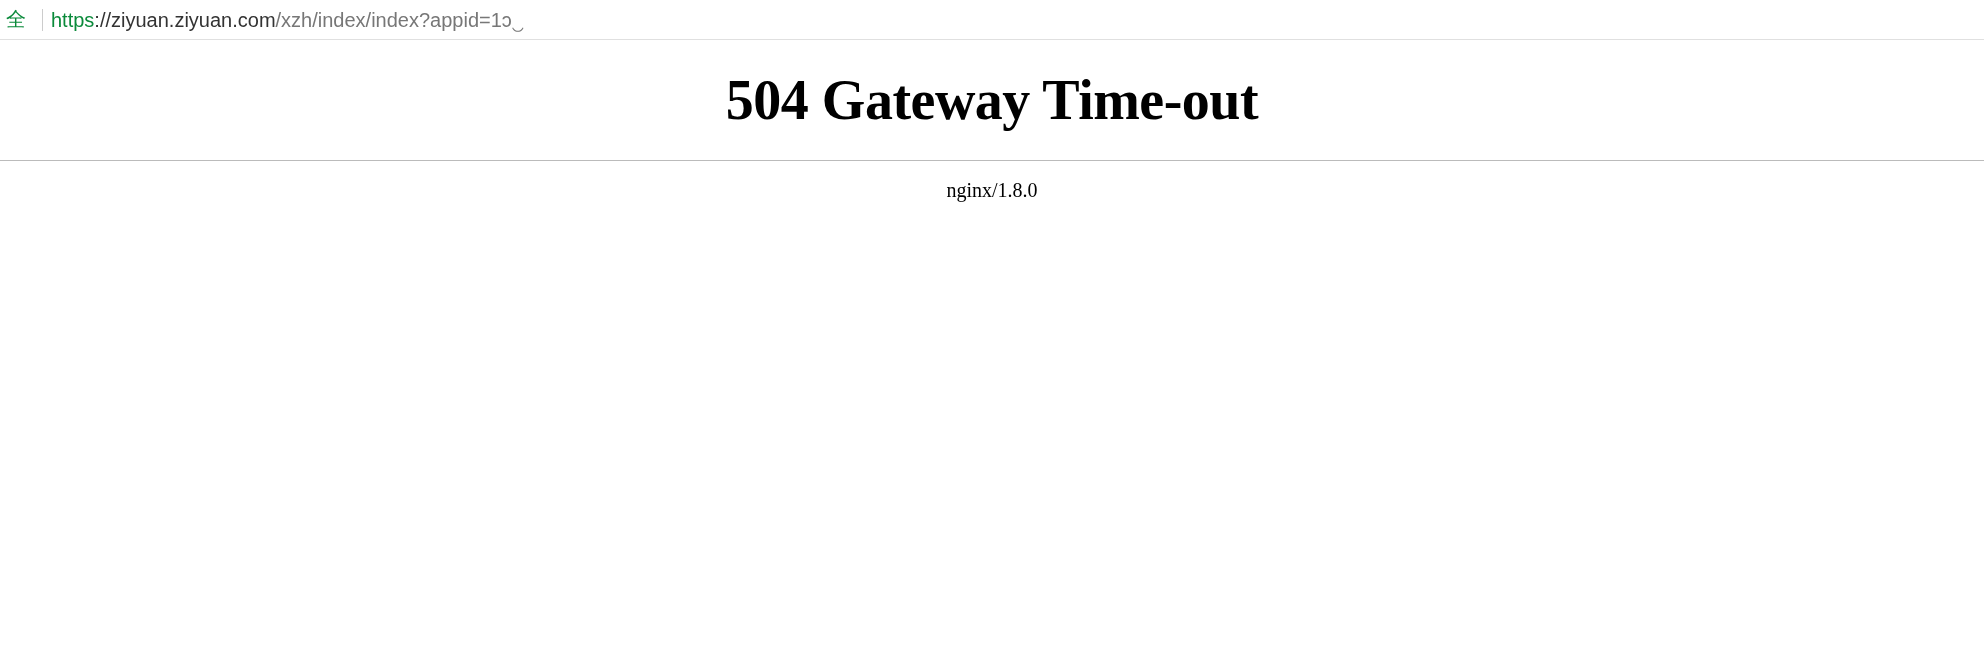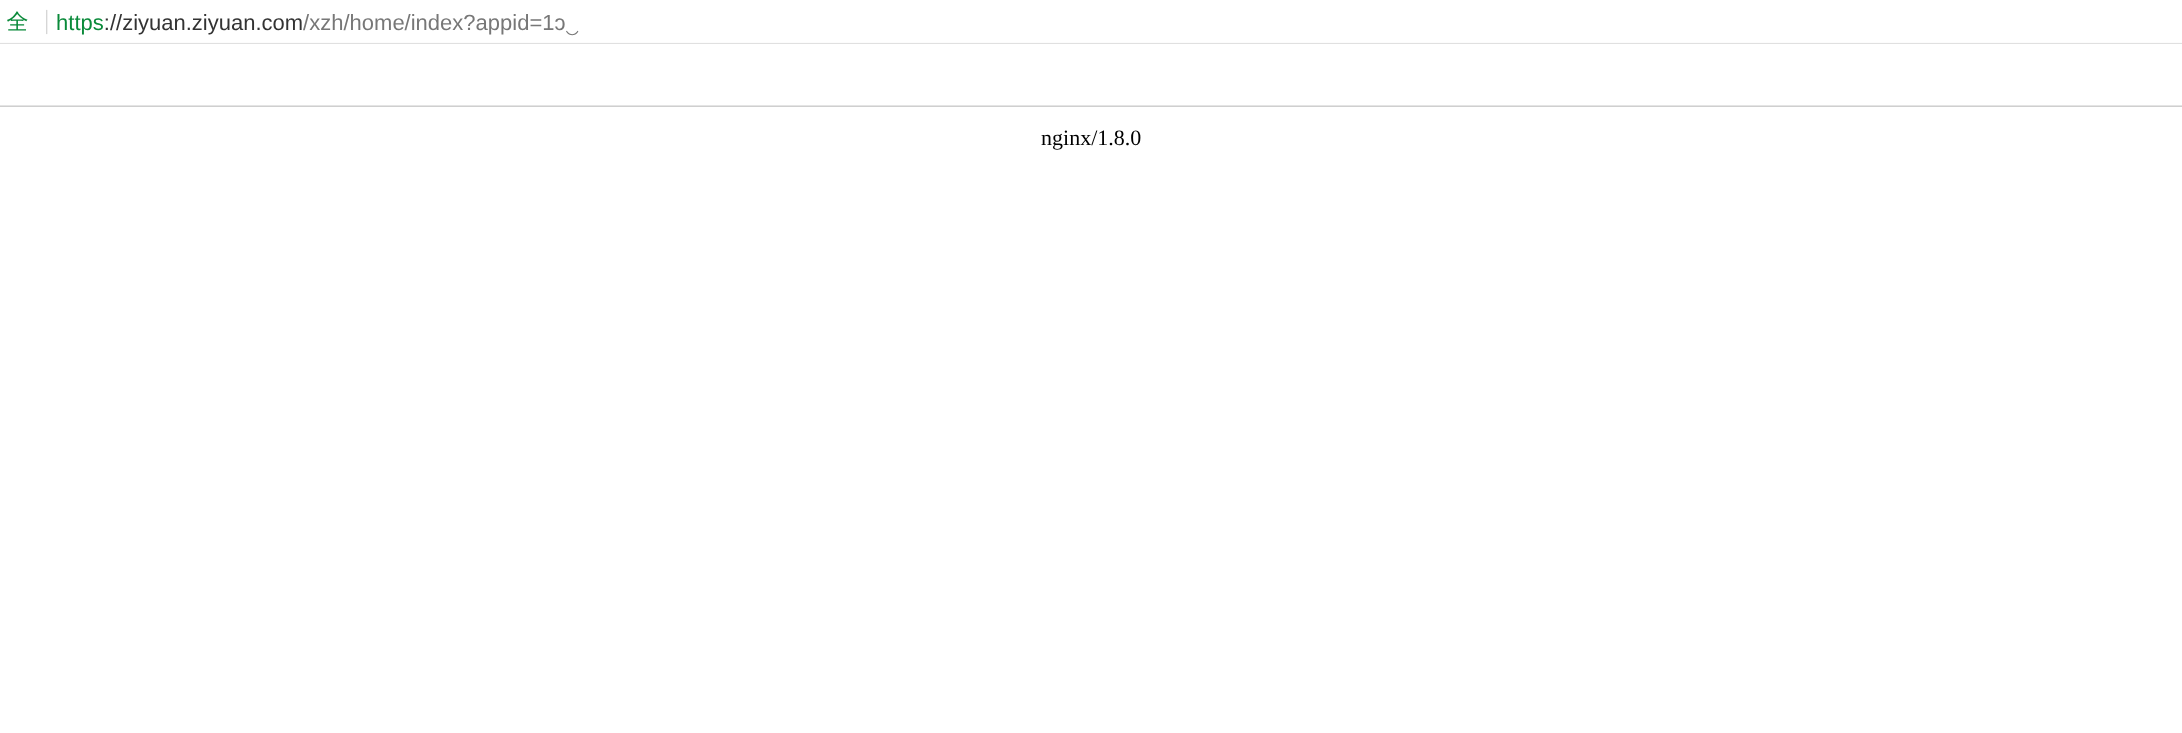--- a/index.html
+++ b/index.html
@@ -68,20 +68,21 @@
       font-family: "Times New Roman", Times, serif;
     }
   </style>
 </head>
 <body>
 
 <div class="address-bar">
   <span class="secure-label">全</span>
   <span class="divider"></span>
   <span class="url">
-    <span class="scheme">https</span><span class="host">://ziyuan.ziyuan.com</span><span class="path">/xzh/home/index?appid=1ɔ‿</span>
+    <span class="scheme">https</span><span class="host">://ziyuan.ziyuan.com</span><span class="path">/xzh/index/index?appid=1ɔ‿</span>
   </span>
 </div>
 
 <div class="content">
+  <h1 class="error-title">504 Gateway Time-out</h1>
   <hr class="hr">
   <div class="server-info">nginx/1.8.0</div>
 </div>
 
 </body></html>

